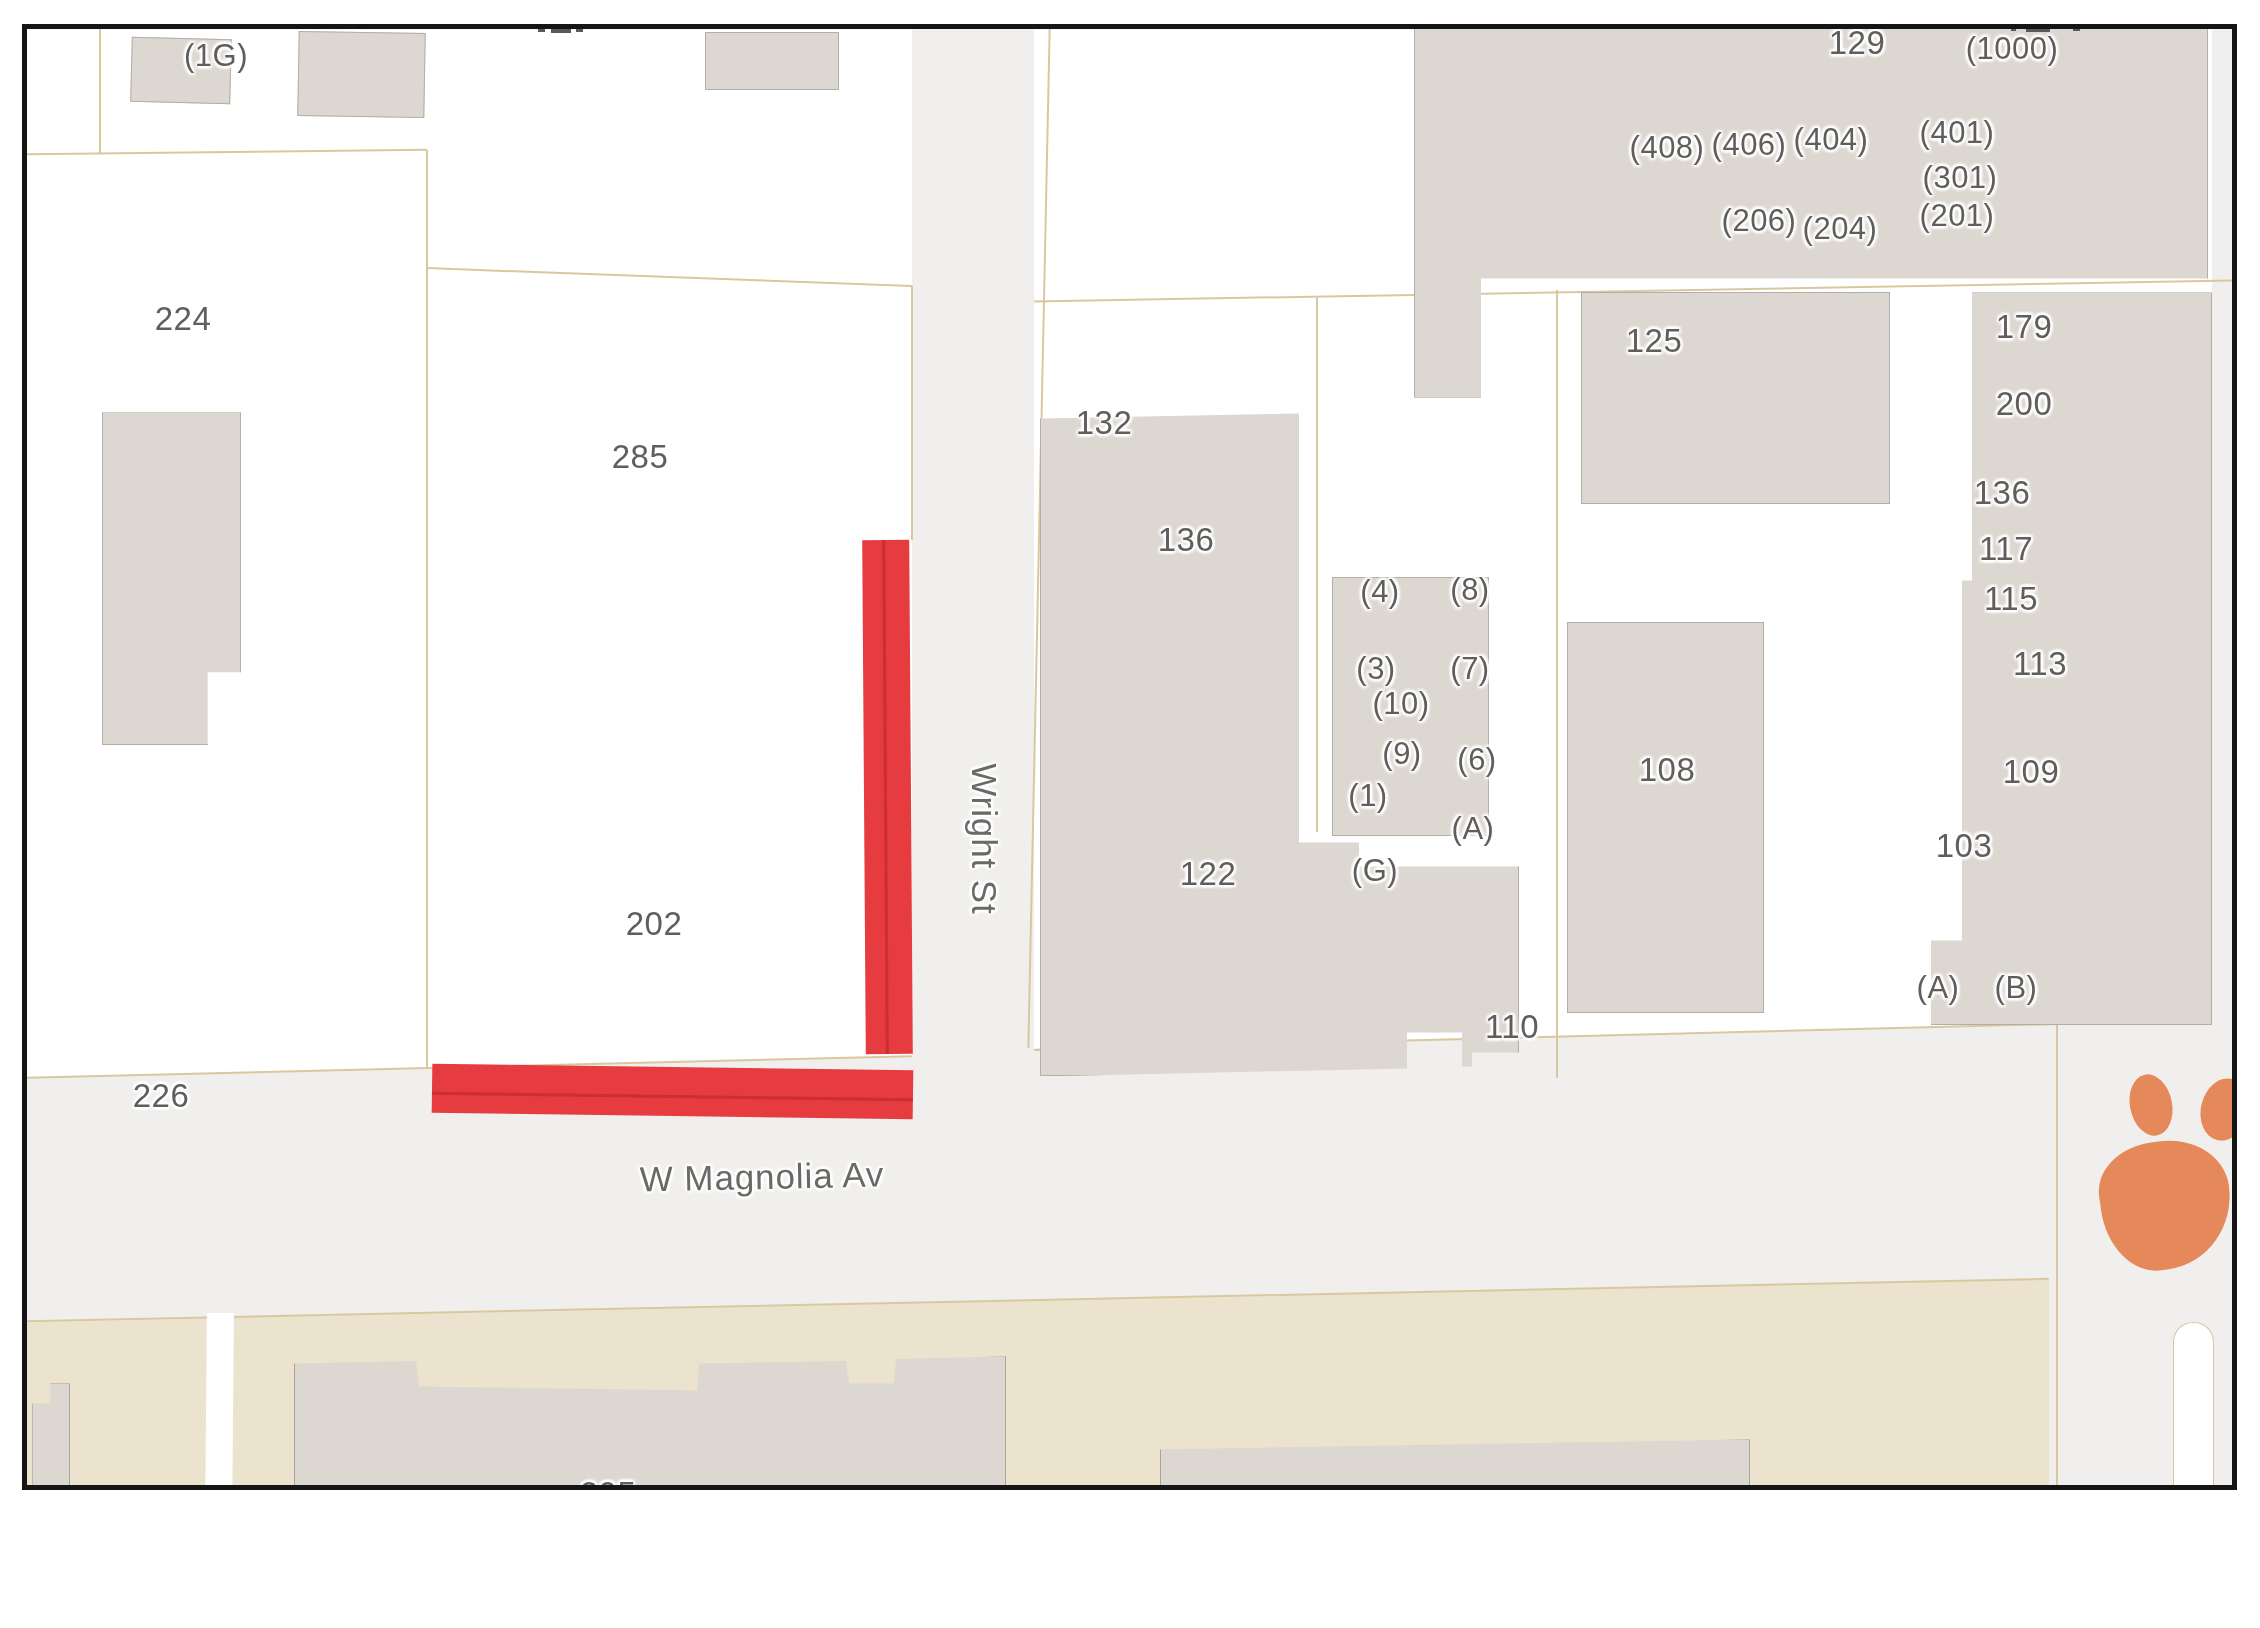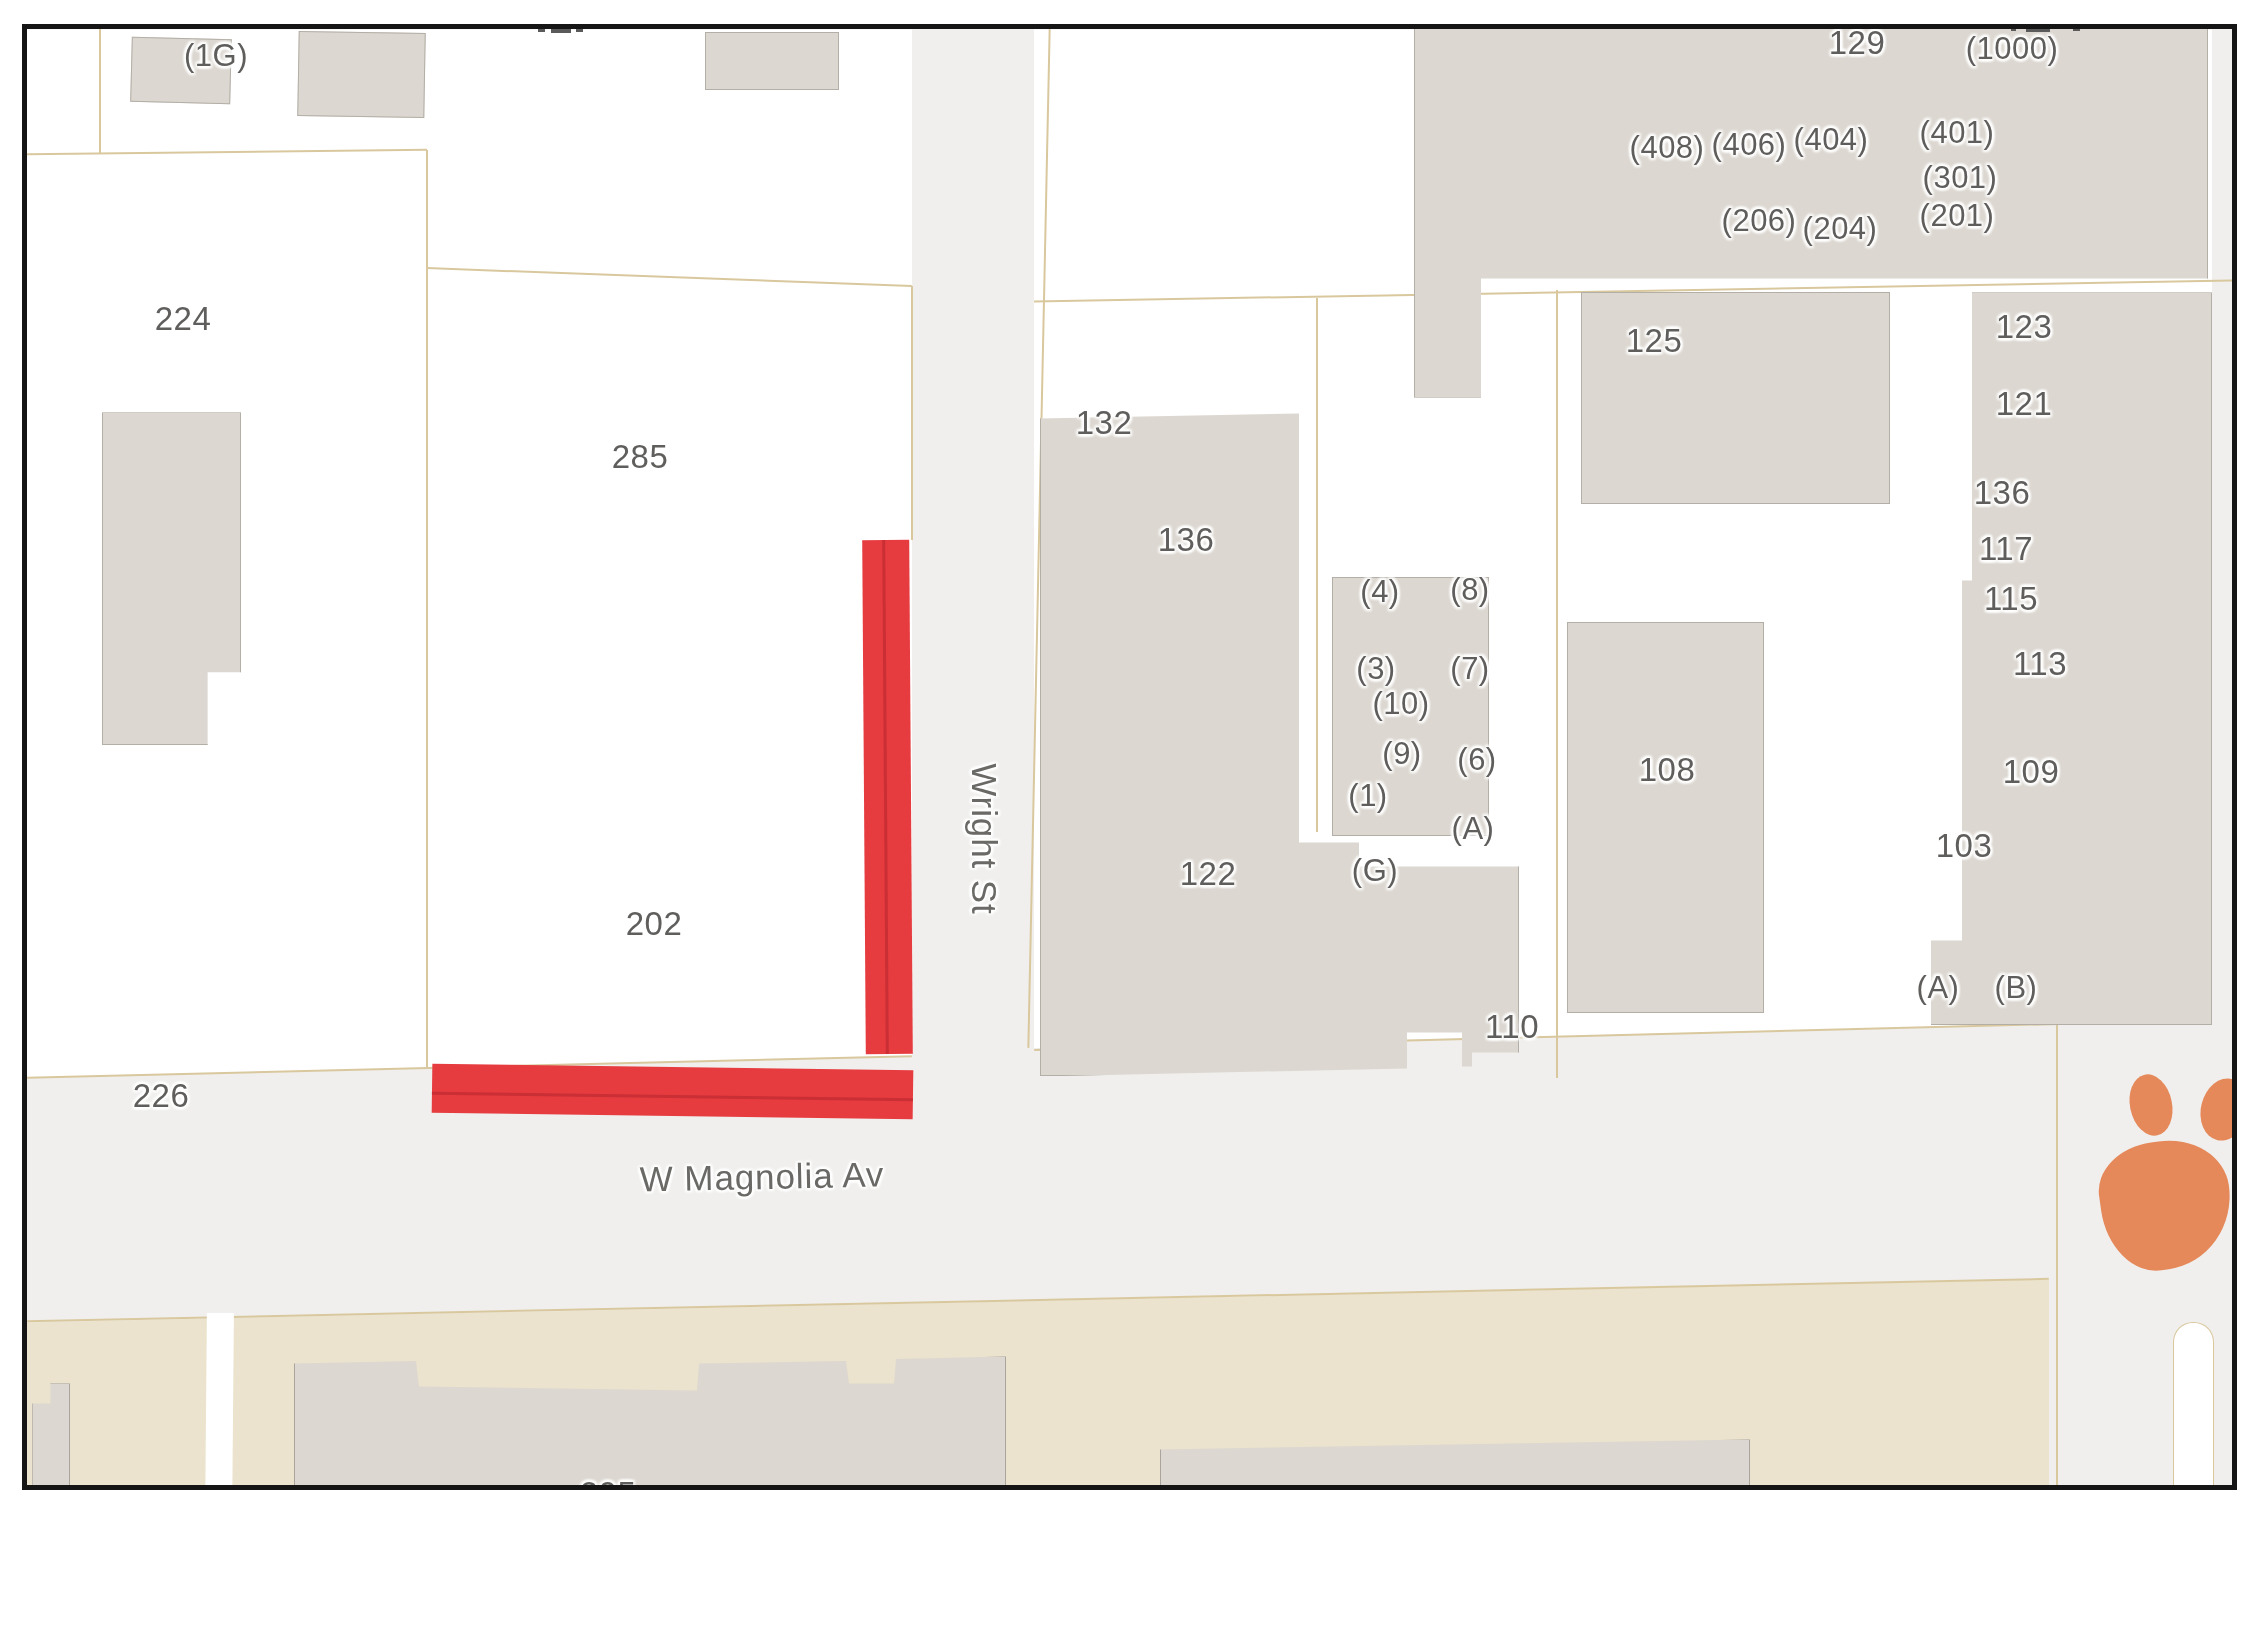--- a/index.html
+++ b/index.html
@@ -145,22 +145,22 @@
       <div class="lbl" style="left: 1830px; top: 13.6px; transform: translate(-50%, -50%);">129</div>
       <div class="lbl paren" style="left: 1977px; top: 20px; transform: translate(-50%, -50%); margin-left: 8px;">(1000)</div>
       <div class="lbl paren" style="left: 1640px; top: 119px; transform: translate(-50%, -50%);">(408)</div>
       <div class="lbl paren" style="left: 1722px; top: 116px; transform: translate(-50%, -50%);">(406)</div>
       <div class="lbl paren" style="left: 1804px; top: 111px; transform: translate(-50%, -50%);">(404)</div>
       <div class="lbl paren" style="left: 1930px; top: 104px; transform: translate(-50%, -50%);">(401)</div>
       <div class="lbl paren" style="left: 1933px; top: 149px; transform: translate(-50%, -50%);">(301)</div>
       <div class="lbl paren" style="left: 1732px; top: 192px; transform: translate(-50%, -50%);">(206)</div>
       <div class="lbl paren" style="left: 1813px; top: 200px; transform: translate(-50%, -50%);">(204)</div>
       <div class="lbl paren" style="left: 1930px; top: 187px; transform: translate(-50%, -50%);">(201)</div>
-      <div class="lbl" style="left: 1997px; top: 298px; transform: translate(-50%, -50%);">123</div>
-      <div class="lbl" style="left: 1997px; top: 375px; transform: translate(-50%, -50%);">121</div>
+      <div class="lbl" style="left: 1997px; top: 298px; transform: translate(-50%, -50%);">179</div>
+      <div class="lbl" style="left: 1997px; top: 375px; transform: translate(-50%, -50%);">200</div>
       <div class="lbl" style="left: 1975px; top: 464px; transform: translate(-50%, -50%);">136</div>
       <div class="lbl" style="left: 1979px; top: 520px; transform: translate(-50%, -50%);">117</div>
       <div class="lbl" style="left: 1984px; top: 570px; transform: translate(-50%, -50%);">115</div>
       <div class="lbl" style="left: 2013px; top: 635px; transform: translate(-50%, -50%);">113</div>
       <div class="lbl" style="left: 1992px; top: 743px; transform: translate(-50%, -50%); margin-left: 12px;">109</div>
       <div class="lbl" style="left: 1937px; top: 817px; transform: translate(-50%, -50%);">103</div>
       <div class="lbl paren" style="left: 1911px; top: 959px; transform: translate(-50%, -50%);">(A)</div>
       <div class="lbl paren" style="left: 1989px; top: 959px; transform: translate(-50%, -50%);">(B)</div>
       <div class="lbl street" style="left: 957px; top: 810px; transform: translate(-50%, -50%) rotate(90deg);">Wright St</div>
       <div class="lbl street" style="left: 735px; top: 1148px; transform: translate(-50%, -50%) rotate(-1.2deg);">W Magnolia Av</div>

